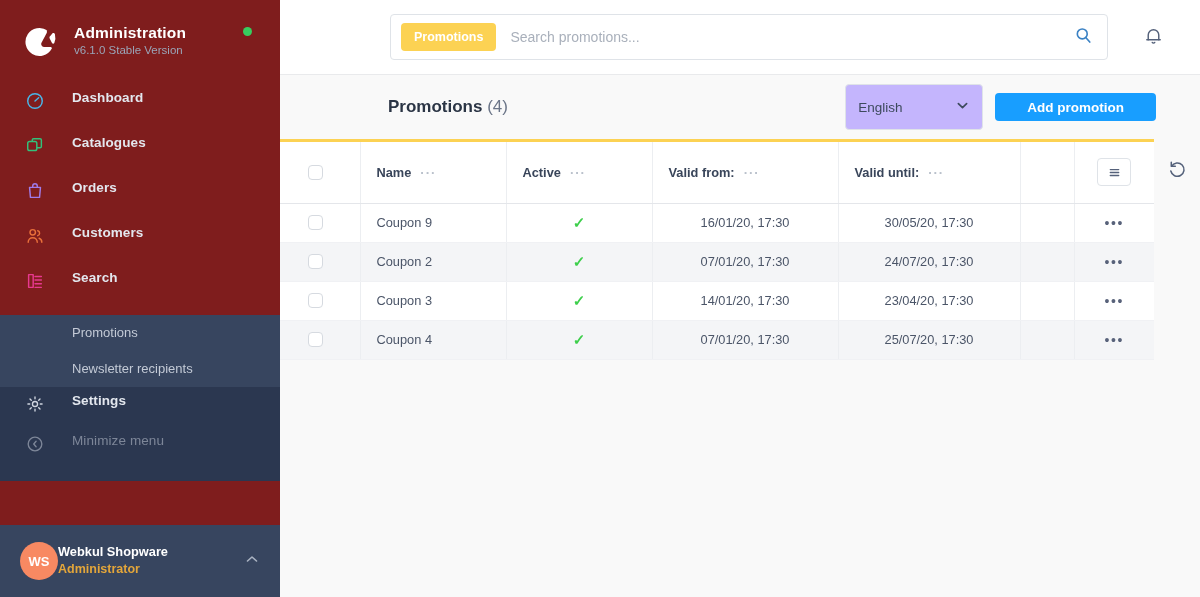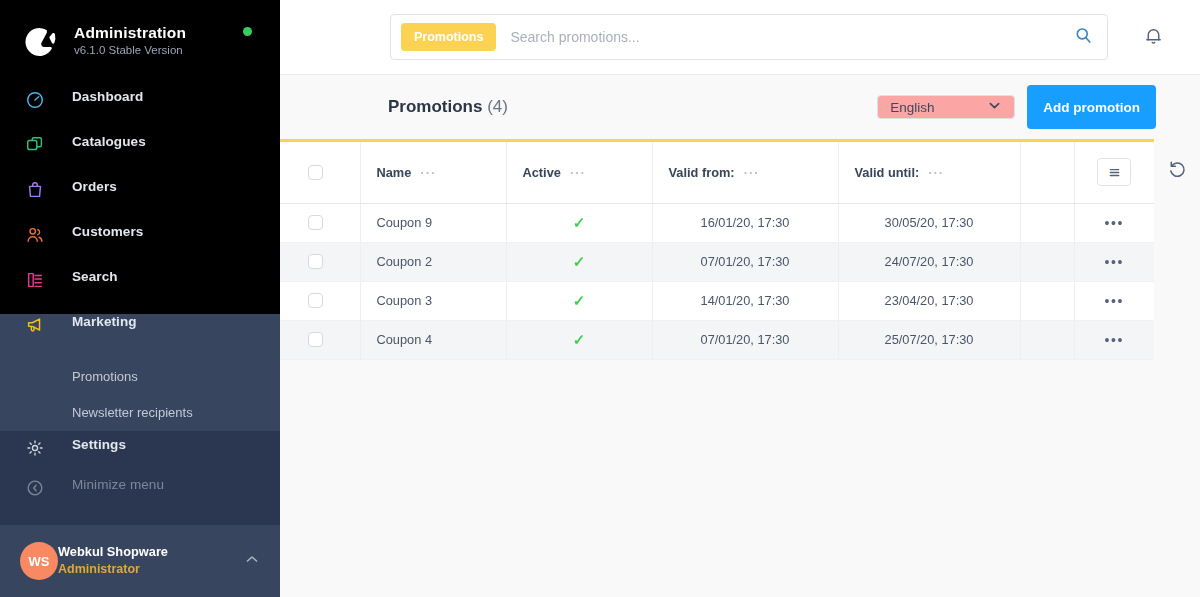--- a/index.html
+++ b/index.html
@@ -7,21 +7,21 @@
     width: 1200px; height: 597px;
     font-family: "Liberation Sans", sans-serif;
     background: #ffffff;
     overflow: hidden;
   }
   .app { display: flex; width: 1200px; height: 597px; }
 
   
   .sidebar {
     width: 280px; height: 597px;
-    background: #000000;
+    background: #7f1d1d;
     display: flex; flex-direction: column;
     flex-shrink: 0;
     position: relative;
   }
   .brand {
     height: 82px; display: flex; align-items: center;
     padding: 0 18px 0 20px; position: relative;
   }
   .brand-logo { width: 40px; height: 40px; flex-shrink: 0; }
   .brand-text { margin-left: 14px; }
@@ -117,29 +117,29 @@
 
   .page-head {
     height: 64px; background: #f9f9f9;
     display: flex; align-items: center;
     padding: 0 44px 0 108px; flex-shrink: 0;
   }
   .page-title { font-size: 17px; font-weight: bold; color: #2b3545; }
   .page-title .count { color: #6b7588; font-weight: normal; }
   .head-actions { margin-left: auto; display: flex; align-items: center; gap: 12px; }
   .lang-select {
-    width: 138px; height: 24px;
-    border: 1px solid #dfe3e8; border-radius: 4px; background: #fca5a5;
+    width: 138px; height: 46px;
+    border: 1px solid #dfe3e8; border-radius: 4px; background: #c4b5fd;
     display: flex; align-items: center; padding: 0 12px;
     font-size: 13.5px; color: #3d4a5d; cursor: pointer; text-align: right;
   }
   .lang-select .chev { margin-left: auto; color: #3d4a5d; }
   .add-btn {
-    height: 44px; background: #189eff; color: #ffffff;
-    border: 0; border-radius: 4px; padding: 0 16px;
+    height: 28px; background: #189eff; color: #ffffff;
+    border: 0; border-radius: 4px; padding: 0 32px;
     font-family: "Liberation Sans", sans-serif;
     font-size: 13.5px; font-weight: bold; cursor: pointer;
   }
 
   .table-area { display: flex; flex: 1; min-height: 0; }
   .table-card {
     width: 874px; background: #ffffff;
     border-top: 3px solid #fcd253;
     align-self: flex-start;
   }
@@ -258,29 +258,20 @@
         <span class="nav-icon">
           <svg viewBox="0 0 22 22" width="20" height="20" fill="none" stroke="#e8398f" stroke-width="1.6">
             <path d="M4 4h5v14H4z" stroke-linejoin="round"></path>
               <path d="M11 6h7M11 10h7M11 14h7M11 18h7" stroke-linecap="round"></path>
           </svg>
         </span>
         <span class="nav-label">Search</span>
       </div>
 
       <div class="nav-group-active">
-        <div class="nav-item">
-          <span class="nav-icon">
-            <svg viewBox="0 0 22 22" width="20" height="20" fill="none" stroke="#f2c11c" stroke-width="1.6">
-              <path d="M4 8.5h4l8-4v12l-8-4H4z" stroke-linejoin="round"></path>
-                <path d="M7 12.5v3.5a1.5 1.5 0 0 0 3 0v-2.5" stroke-linecap="round"></path>
-            </svg>
-          </span>
-          <span class="nav-label">Marketing</span>
-        </div>
         <a class="nav-sub">Promotions</a>
         <a class="nav-sub">Newsletter recipients</a>
       </div>
 
       <div class="nav-settings-block">
         <div class="nav-item">
           <span class="nav-icon">
             <svg viewBox="0 0 22 22" width="20" height="20" fill="none" stroke="#cfd5df" stroke-width="1.5">
               <circle cx="11" cy="11" r="2.8"></circle>
               <path d="M11 3.2v2M11 16.8v2M3.2 11h2M16.8 11h2M5.5 5.5l1.4 1.4M15.1 15.1l1.4 1.4M16.5 5.5l-1.4 1.4M6.9 15.1l-1.4 1.4" stroke-linecap="round"></path>

